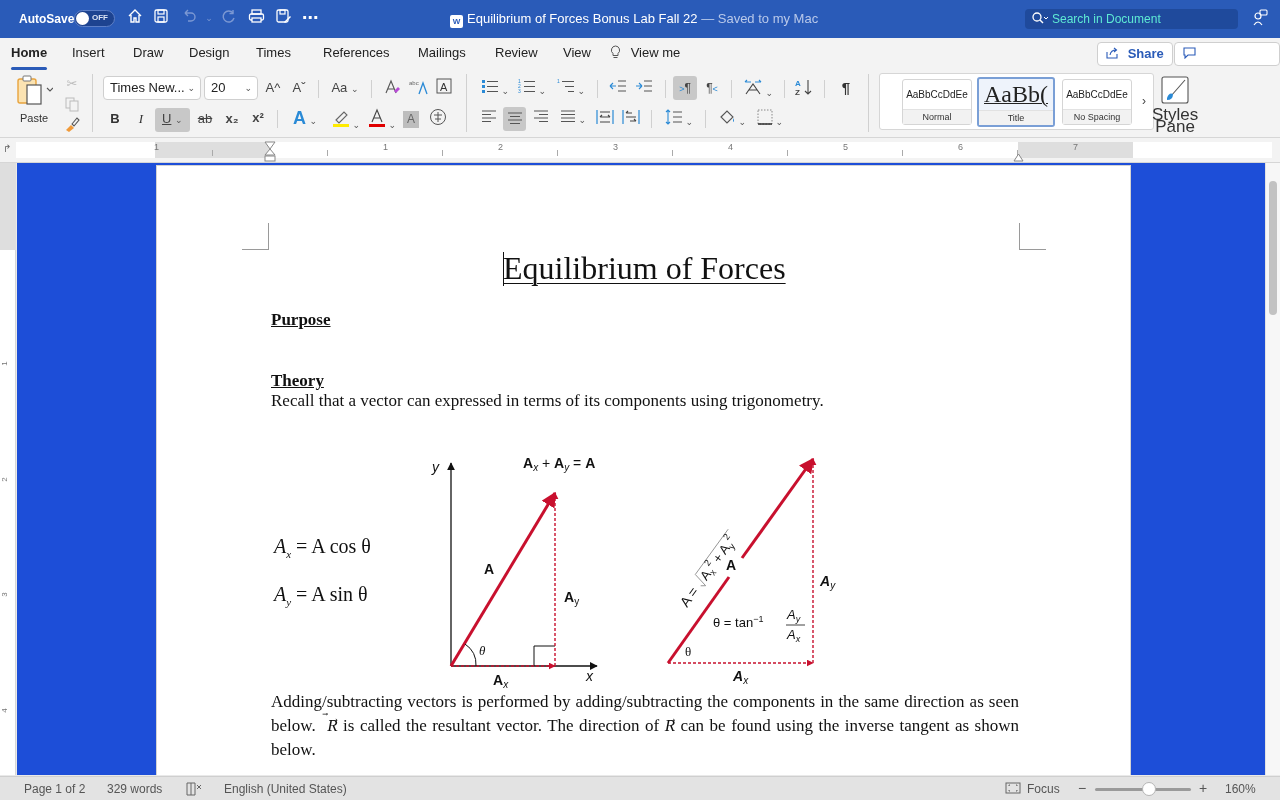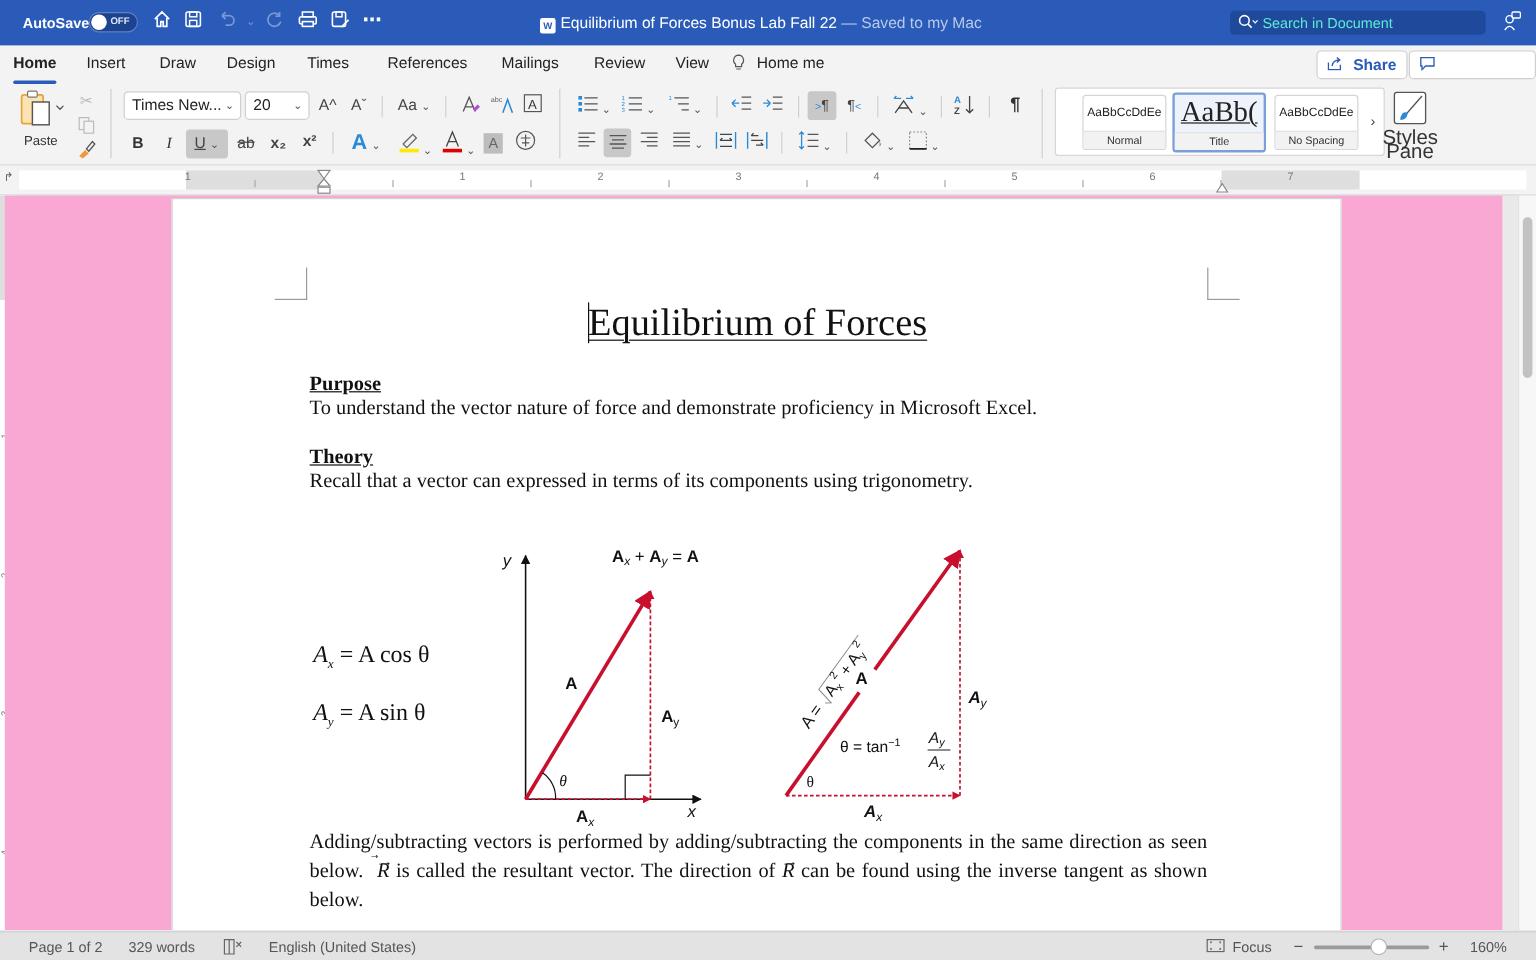--- a/index.html
+++ b/index.html
@@ -51,21 +51,21 @@
   #hruler .margin-r { position: absolute; left: 1018px; top: 4px; width: 115px; height: 16px; background: #dedede; }
   .rnum { position: absolute; top: 4px; font-size: 9px; color: #777; }
   .rtick { position: absolute; width: 1px; background: #aaa; }
 
   
   #vruler { position: absolute; left: 0; top: 163px; width: 16px; height: 612px; background: #fff; border-right: 1px solid #d6d6d6; }
   #vruler .vm { position: absolute; left: 0; top: 0; width: 16px; height: 87px; background: #dedede; }
   .vnum { position: absolute; left: 2px; font-size: 8px; color: #777; transform: rotate(-90deg); }
 
   
-  #canvas { position: absolute; left: 4px; top: 163px; width: 1248px; height: 612px; background: #f9a8d4; overflow: hidden; }
+  #canvas { position: absolute; left: 17px; top: 163px; width: 1248px; height: 612px; background: #1d4ed8; overflow: hidden; }
   #page { position: absolute; left: 139px; top: 2px; width: 975px; height: 700px; background: #fff; border: 1px solid #d3d3d3; }
   .crop { position: absolute; border-color: #9a9a9a; border-style: solid; width: 27px; height: 27px; }
   .doc { font-family: "Liberation Serif", "DejaVu Serif", serif; color: #111; position: absolute; }
   .doc-title { font-size: 32px; text-decoration: underline; text-decoration-thickness: 1px; text-underline-offset: 4px; white-space: nowrap; }
   .heading { font-size: 17px; font-weight: bold; text-decoration: underline; }
   .body { font-size: 17px; white-space: nowrap; }
   .para { font-size: 17px; text-align: justify; text-align-last: left; line-height: 24px; }
   .cursor { position: absolute; width: 1px; height: 34px; background: #111; }
 
   
@@ -159,21 +159,21 @@
   <span class="tab" style="left:323px">References</span>
   <span class="tab" style="left:418px">Mailings</span>
   <span class="tab" style="left:495px">Review</span>
   <span class="tab" style="left:563px">View</span>
   <span class="tab" style="left:610px">
     <span style="color:#555;margin-right:6px">
       <svg width="11" height="14" viewBox="0 0 11 14" style="vertical-align:-2px">
           <path d="M5.5 1 A4.2 4.2 0 0 0 3 8.5 V10.5 H8 V8.5 A4.2 4.2 0 0 0 5.5 1 Z" fill="none" stroke="#555" stroke-width="1"></path>
           <path d="M3.5 12.5 H7.5" stroke="#555" stroke-width="1"></path>
         </svg>
-    </span><span>Home me</span>
+    </span><span>View me</span>
   </span>
   <div class="pill-btn" style="left:1097px">
     <span class="ic">
       <svg width="13" height="12" viewBox="0 0 13 12" style="vertical-align:-1px">
           <path d="M1 5 V11 H11 V7" fill="none" stroke="#2a5bb8" stroke-width="1.1"></path>
           <path d="M4 8 Q5 3 10 3 M8 1 L10.5 3 L8 5" fill="none" stroke="#2a5bb8" stroke-width="1.1"></path>
         </svg>
     </span><span>Share</span>
   </div>
   <div class="pill-btn" style="left:1174px">
@@ -450,21 +450,20 @@
 
 <div id="canvas">
   <div id="page">
     <div class="crop" style="left:85px;top:57px;border-width:0 1px 1px 0"></div>
     <div class="crop" style="left:862px;top:57px;border-width:0 0 1px 1px"></div>
 
     <div class="cursor" style="left:346px;top:86px"></div>
     <div class="doc doc-title" style="left:346px;top:84px">Equilibrium of Forces</div>
 
     <div class="doc heading" style="left:114px;top:144px">Purpose</div>
-    <div class="doc body" style="left:114px;top:164px">To understand the vector nature of force and demonstrate proficiency in Microsoft Excel.</div>
 
     <div class="doc heading" style="left:114px;top:205px">Theory</div>
     <div class="doc body" style="left:114px;top:225px">Recall that a vector can expressed in terms of its components using trigonometry.</div>
 
     <div class="doc" style="left:117px;top:369px;font-size:20px;font-style:italic;white-space:nowrap">
       <span>A</span><sub style="font-size:11px">x</sub><span style="font-style:normal"> = A cos θ</span>
     </div>
     <div class="doc" style="left:117px;top:417px;font-size:20px;font-style:italic;white-space:nowrap">
       <span>A</span><sub style="font-size:11px">y</sub><span style="font-style:normal"> = A sin θ</span>
     </div>

